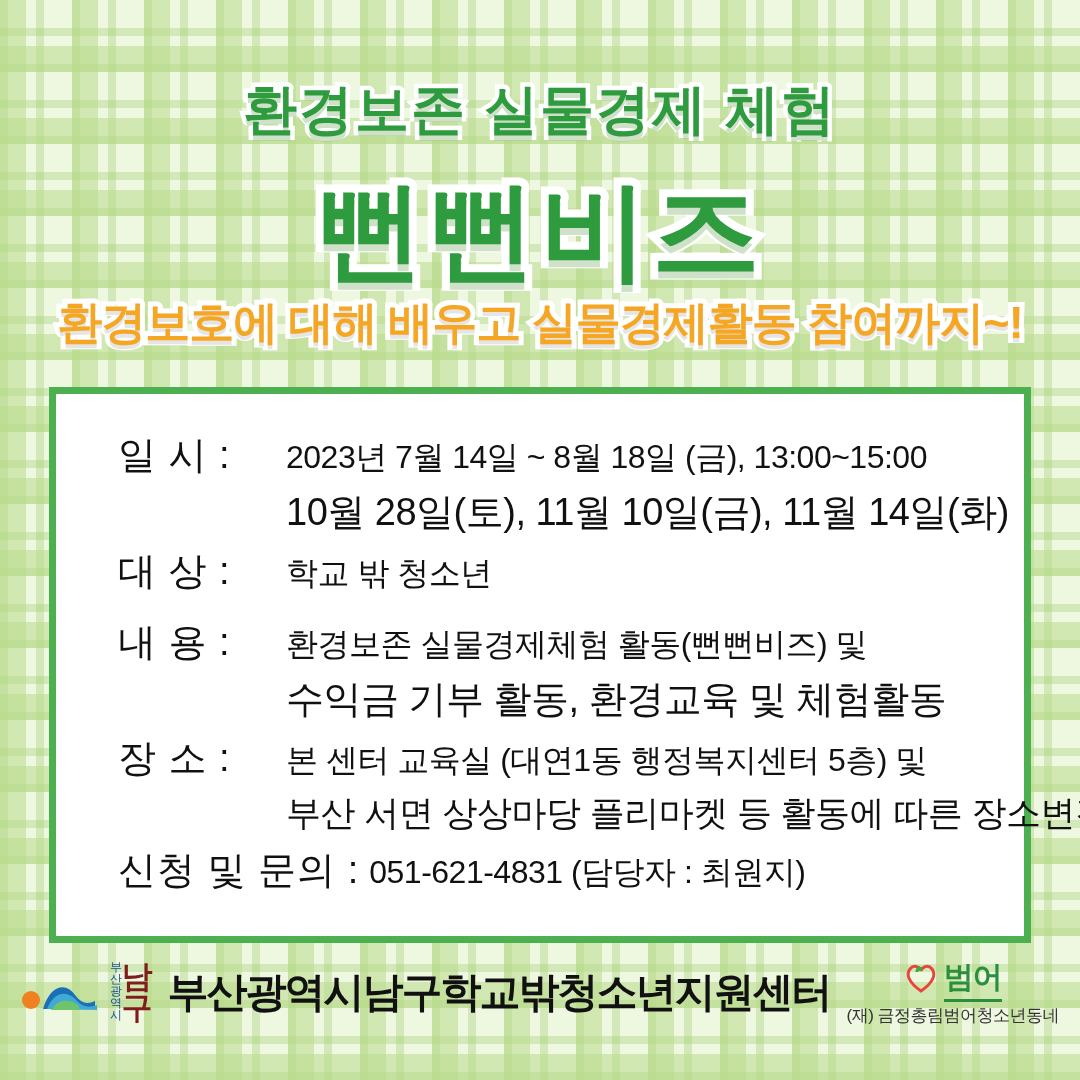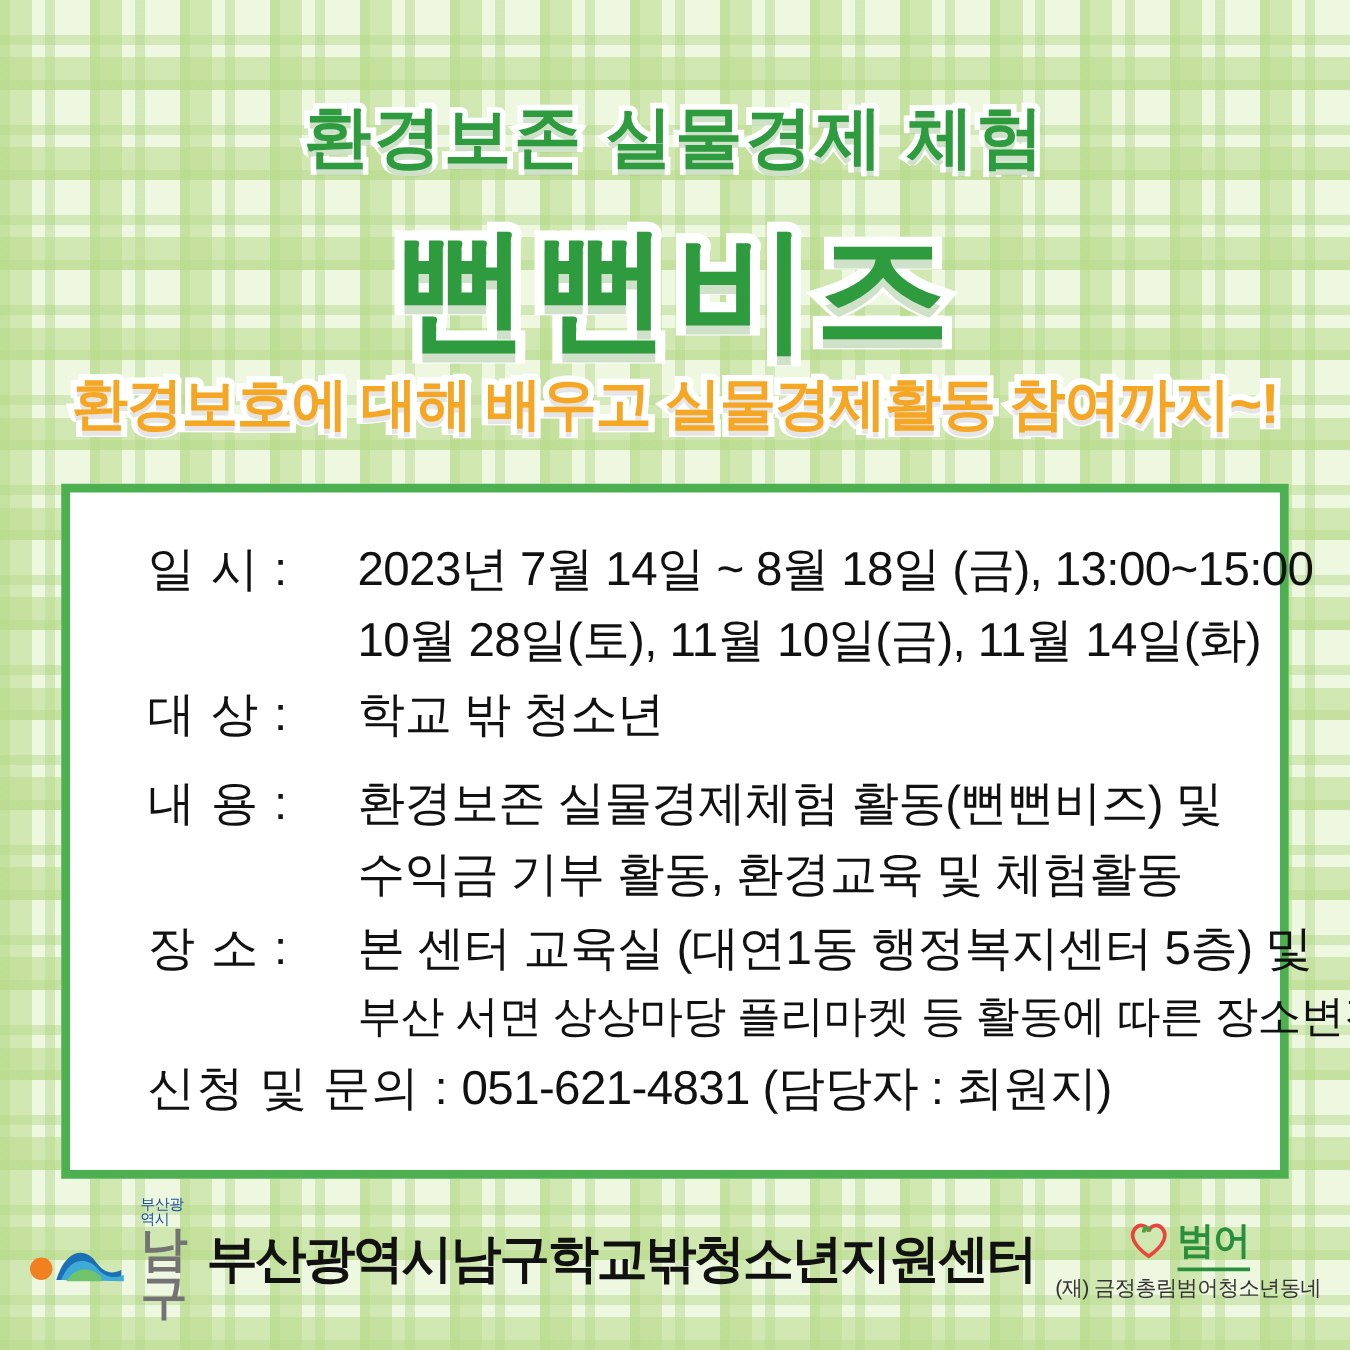--- a/index.html
+++ b/index.html
@@ -120,21 +120,21 @@
     letter-spacing: 1px;
     white-space: nowrap;
     min-width: 168px;
   }
 
   .label.wide {
     min-width: auto;
   }
 
   .value {
-    font-size: 38px;
+    font-size: 32px;
     color: #111111;
     letter-spacing: -0.5px;
     white-space: nowrap;
   }
 
   .cont {
     padding-left: 168px;
     font-size: 38px;
     color: #111111;
     letter-spacing: -0.5px;
@@ -167,34 +167,34 @@
   }
 
   .namgu-mark {
     position: relative;
     width: 82px;
     height: 46px;
   }
 
   .namgu-text {
     display: flex;
-    flex-direction: column;
+    flex-direction: row;
     line-height: 1;
   }
 
   .namgu-text .t1 {
     font-size: 12px;
     color: #1b4f9c;
     letter-spacing: -0.5px;
   }
 
   .namgu-text .t2 {
-    font-size: 38px;
-    font-weight: bold;
-    color: #737373;
+    font-size: 31px;
+    font-weight: bold;
+    color: #7f1d1d;
     letter-spacing: -1px;
   }
 
   .center-name {
     font-size: 41px;
     font-weight: bold;
     color: #111111;
     letter-spacing: -2px;
     white-space: nowrap;
   }

